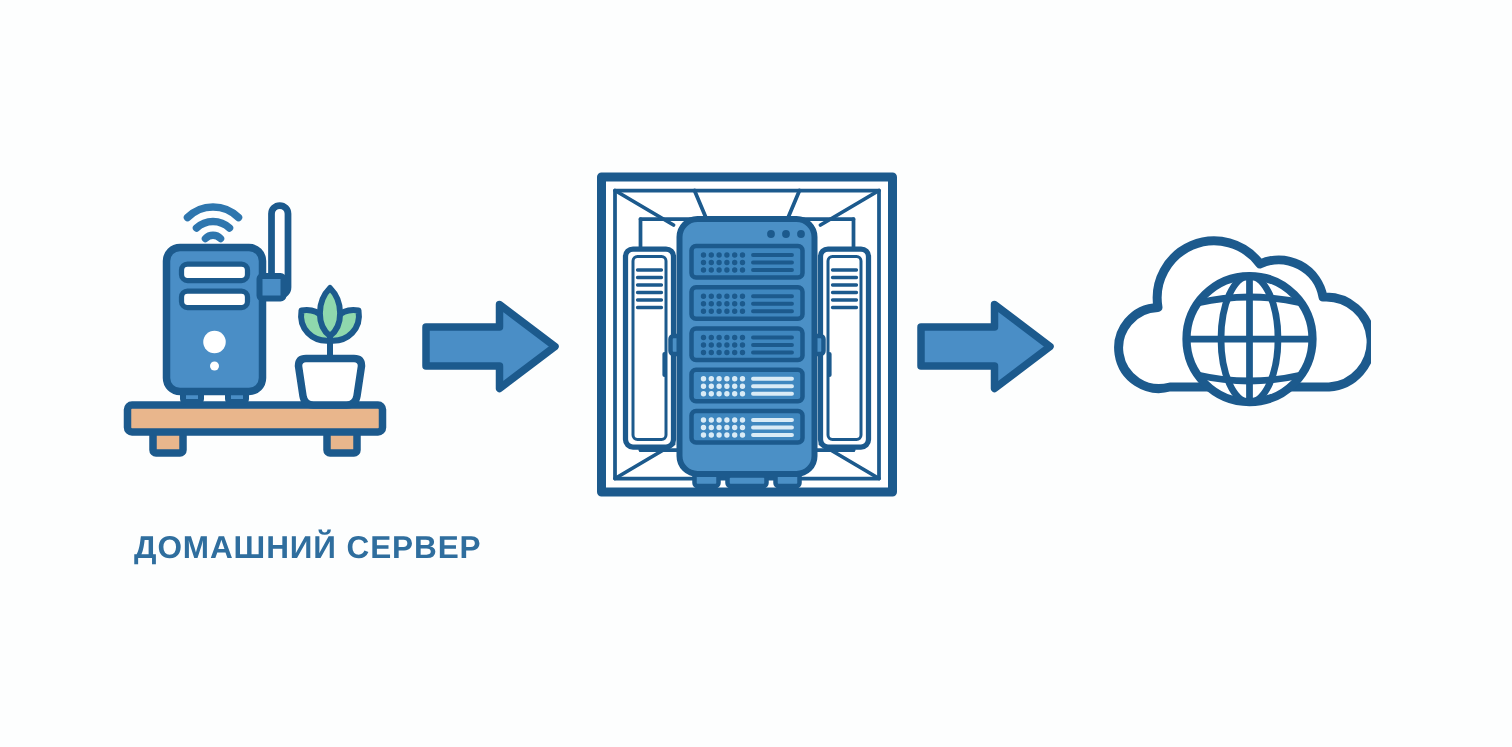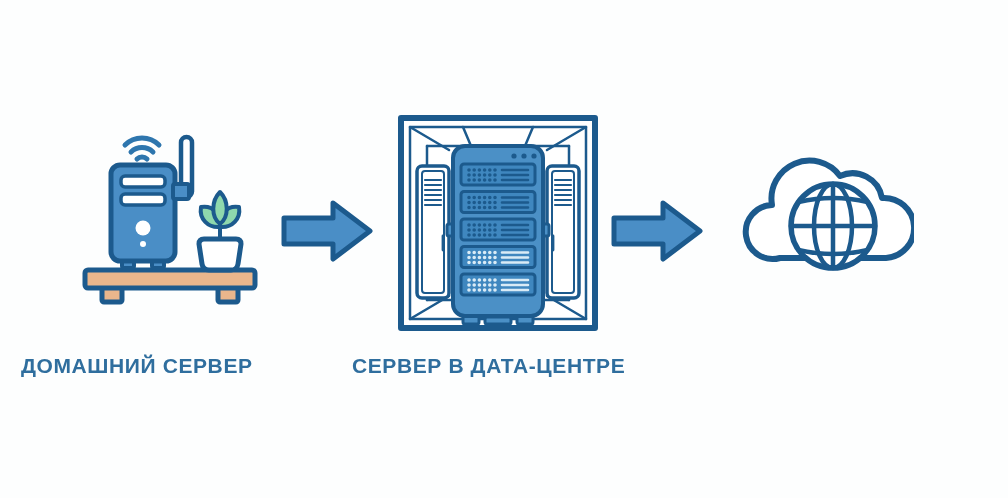--- a/index.html
+++ b/index.html
@@ -11,21 +11,21 @@
     position:relative;
     width:1008px;height:498px;
     background:var(--background,#fdfefe);
     overflow:hidden;
   }
   .abs{position:absolute;}
   .node-label{
     position:absolute;
     top:354px;
     width:300px;
-    text-align:left;
+    text-align:right;
     font-size:21px;
     font-weight:bold;
     letter-spacing:0.6px;
     color:var(--label-text,#2f6e9e);
     white-space:nowrap;
   }
   
   .st{stroke:var(--outline);stroke-linejoin:round;stroke-linecap:round;fill:none;}
   .f-none{fill:none;}
   .f-white{fill:#ffffff;}
@@ -143,15 +143,14 @@
       <circle cx="97" cy="84" r="42" class="f-white st" stroke-width="5.5"></circle>
       <path d="M97,42 V126" class="st" stroke-width="4.5"></path>
       <ellipse cx="97" cy="84" rx="19" ry="42" class="f-none st" stroke-width="4.5"></ellipse>
       <path d="M55,84 H139" class="st" stroke-width="4.5"></path>
       <path d="M62.5,60 Q97,52 131.5,60" class="st" stroke-width="4.5"></path>
       <path d="M62.5,108 Q97,116 131.5,108" class="st" stroke-width="4.5"></path>
     </g>
   </svg>
 
   <div class="node-label" style="left:21px">ДОМАШНИЙ СЕРВЕР</div>
-  <div class="node-label" style="left:352px">СЕРВЕР В ДАТА-ЦЕНТРЕ</div>
 
 </div>
 
 </body></html>

